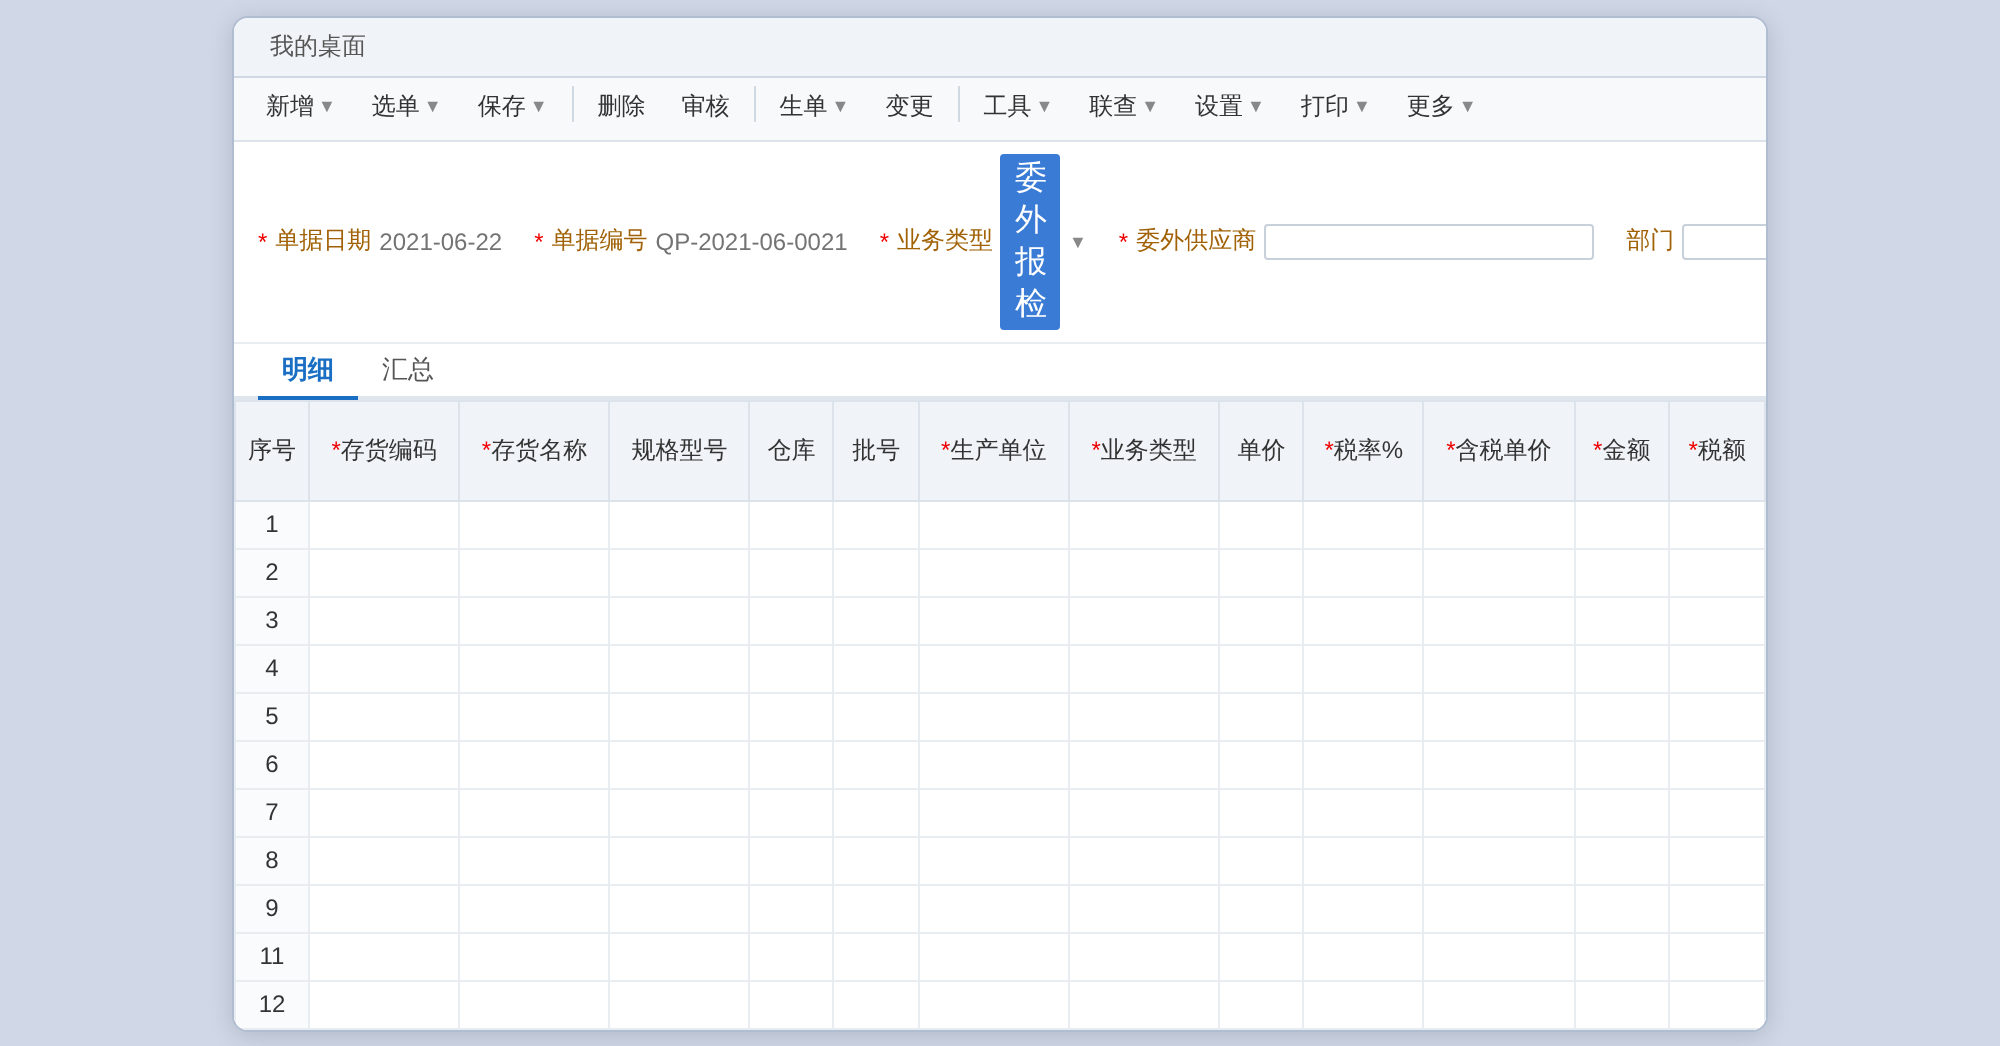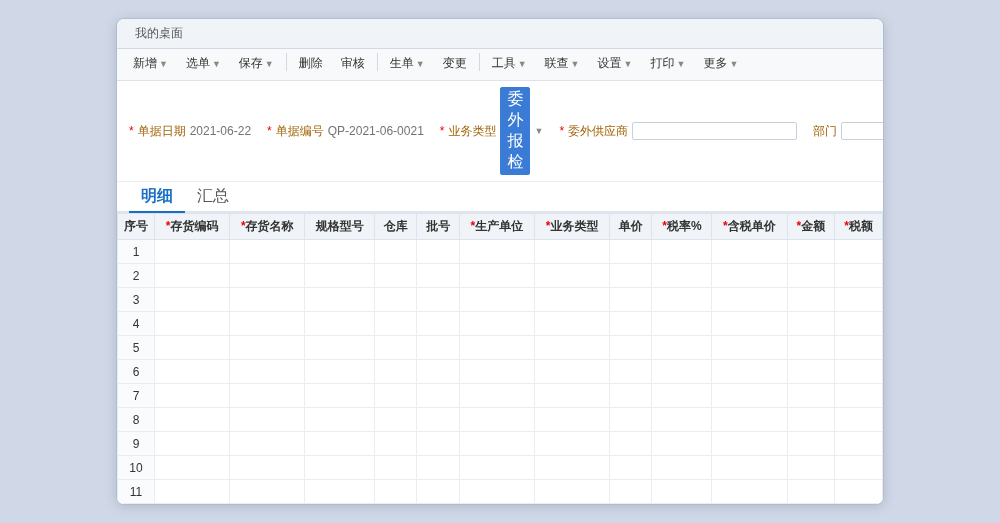--- a/index.html
+++ b/index.html
@@ -130,21 +130,21 @@
     
     .sub-tab-bar {
       display: flex;
       align-items: flex-end;
       padding: 0 12px;
       border-bottom: 2px solid #e0e6ee;
       background: #fff;
     }
     .sub-tab {
       padding: 4px 12px;
-      font-size: 16px;
+      font-size: 13px;
       cursor: pointer;
       color: #555;
       border-bottom: 2px solid transparent;
       margin-bottom: -2px;
     }
     .sub-tab.active {
       color: #1a6fc4;
       border-bottom: 2px solid #1a6fc4;
       font-weight: bold;
     }
@@ -154,23 +154,23 @@
       background: #fff;
     }
     .data-table {
       width: 100%;
       border-collapse: collapse;
       font-size: 12px;
     }
     .data-table th {
       background: #f0f4f8;
       border: 1px solid #dde3ea;
-      padding: 4px 6px;
+      padding: 16px 6px;
       text-align: center;
-      font-weight: bold;
+      font-weight: normal;
       color: #333;
       white-space: nowrap;
     }
     .data-table th .req {
       color: #e00;
     }
     .data-table td {
       border: 1px solid #e8edf2;
       padding: 3px 4px;
       height: 24px;
@@ -425,36 +425,36 @@
             <td></td>
             <td></td>
             <td></td>
             <td></td>
             <td></td>
             <td></td>
             <td></td>
             <td></td>
           </tr>
           <tr>
-            <td class="row-num">10</td>
-            <td></td>
-            <td></td>
-            <td></td>
-            <td></td>
-            <td></td>
-            <td></td>
-            <td></td>
-            <td></td>
-            <td></td>
-            <td></td>
-            <td></td>
-            <td></td>
-          </tr>
-          <tr>
             <td class="row-num">11</td>
+            <td></td>
+            <td></td>
+            <td></td>
+            <td></td>
+            <td></td>
+            <td></td>
+            <td></td>
+            <td></td>
+            <td></td>
+            <td></td>
+            <td></td>
+            <td></td>
+          </tr>
+          <tr>
+            <td class="row-num">12</td>
             <td></td>
             <td></td>
             <td></td>
             <td></td>
             <td></td>
             <td></td>
             <td></td>
             <td></td>
             <td></td>
             <td></td>

